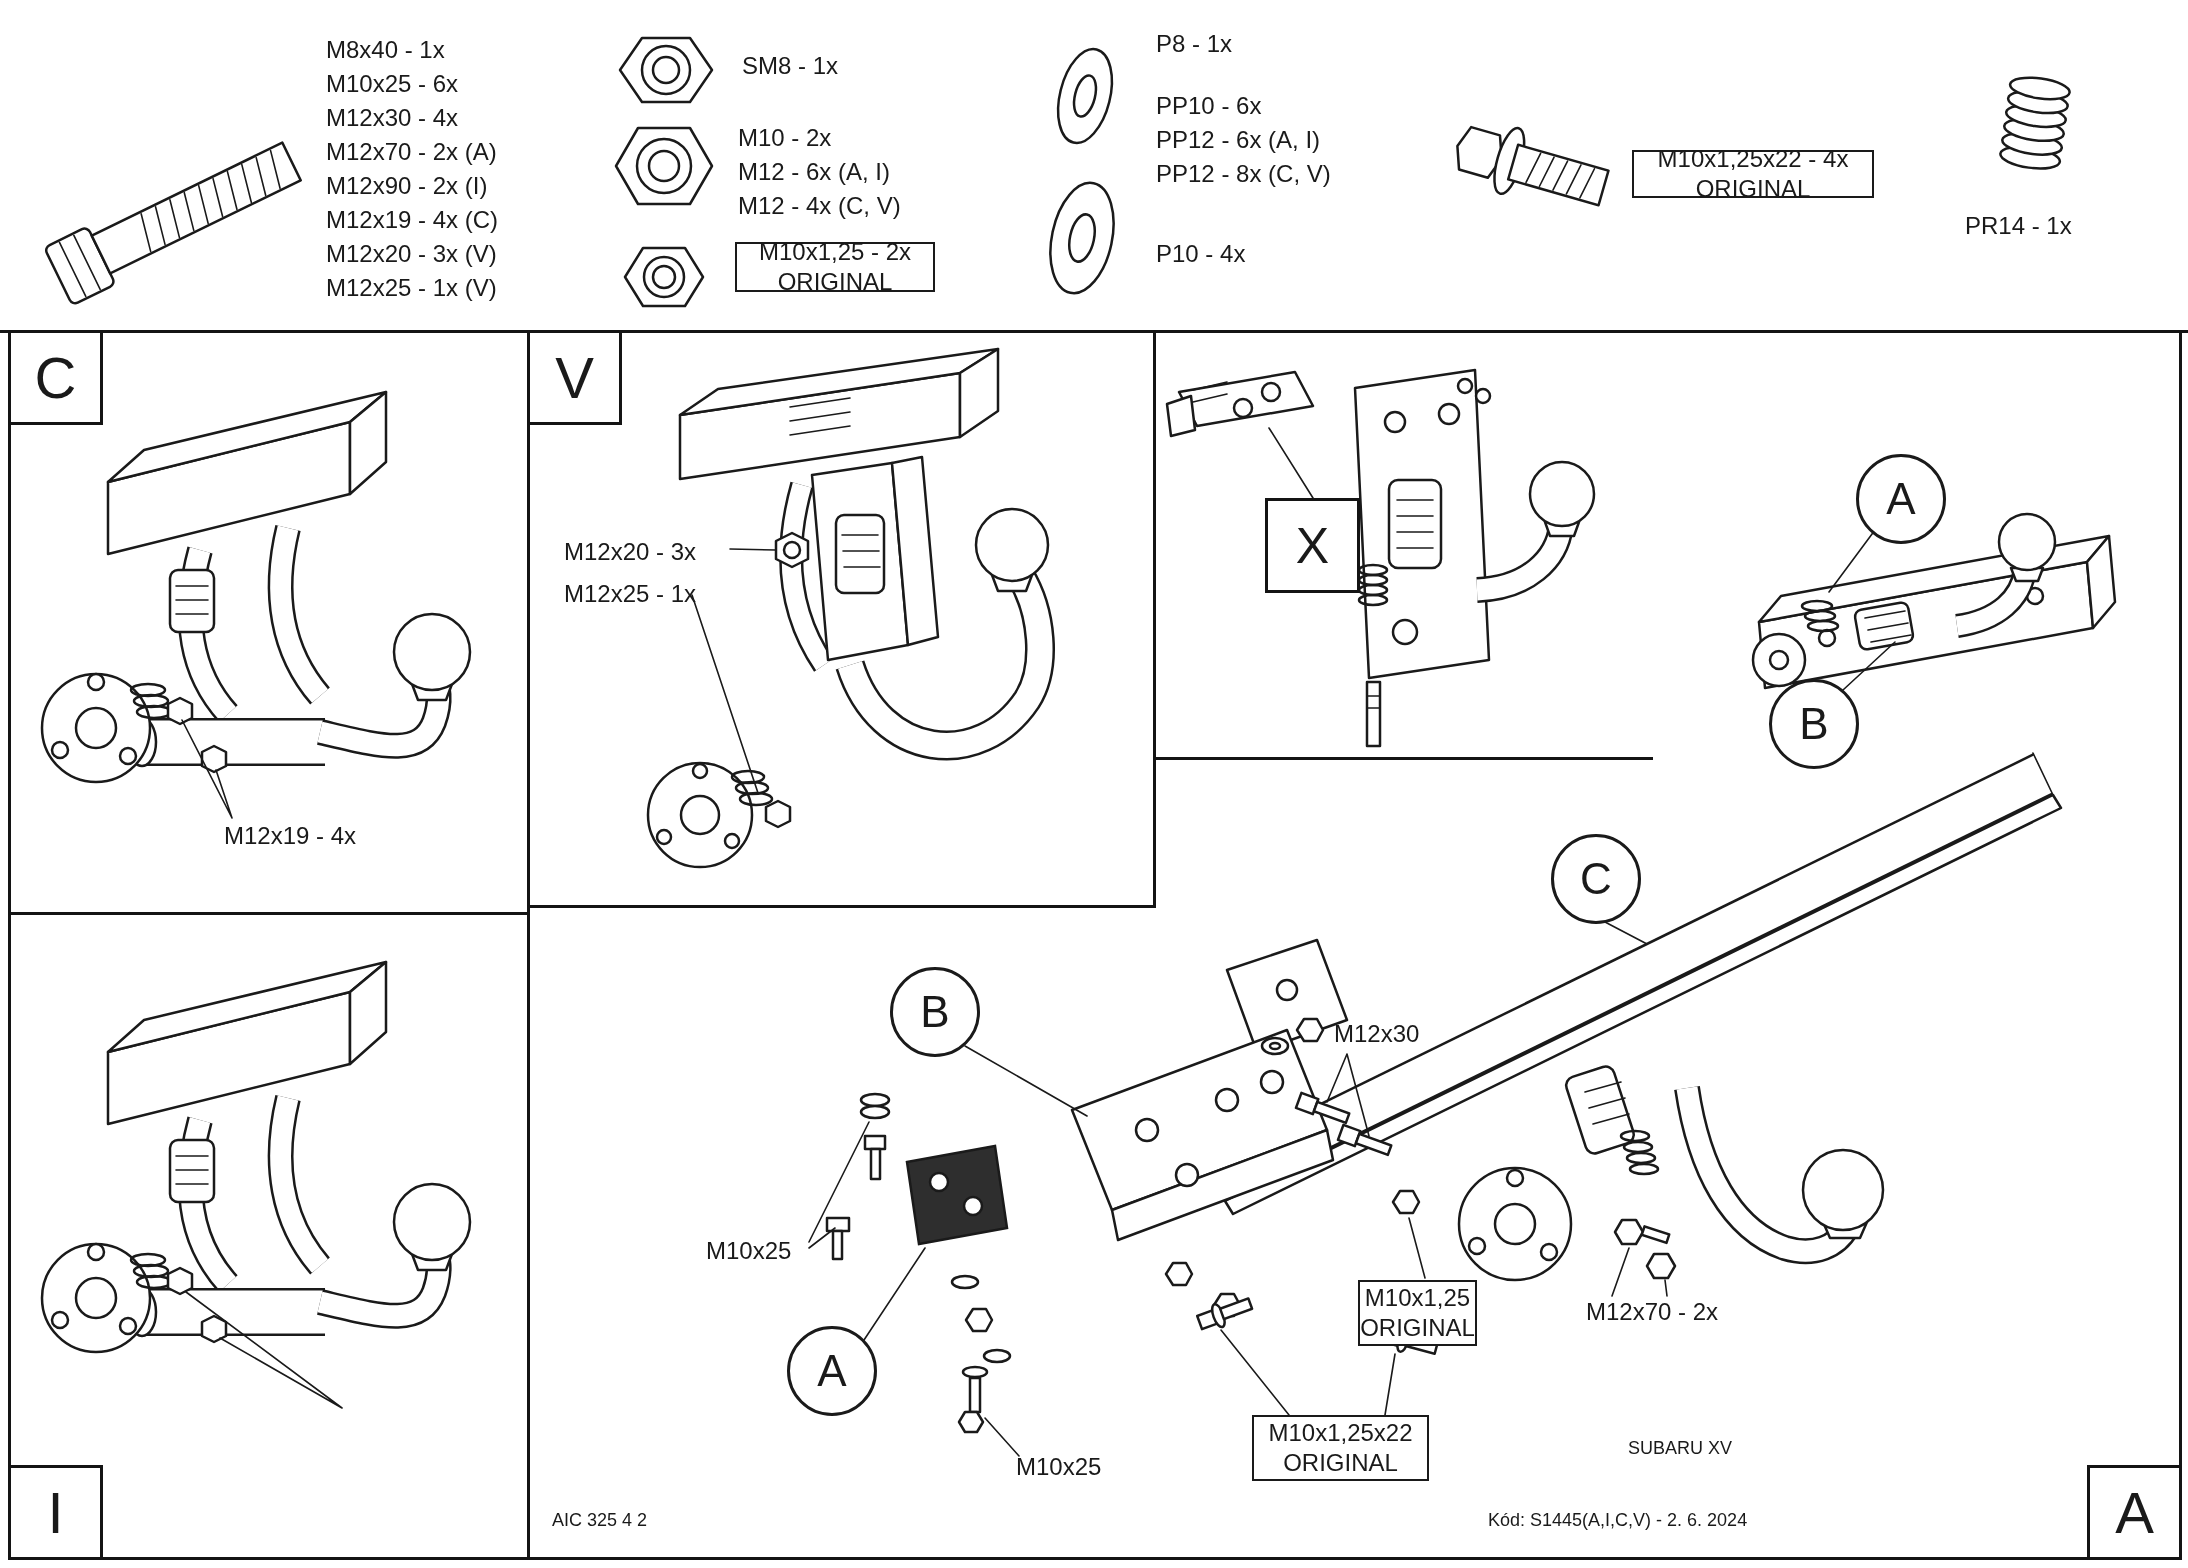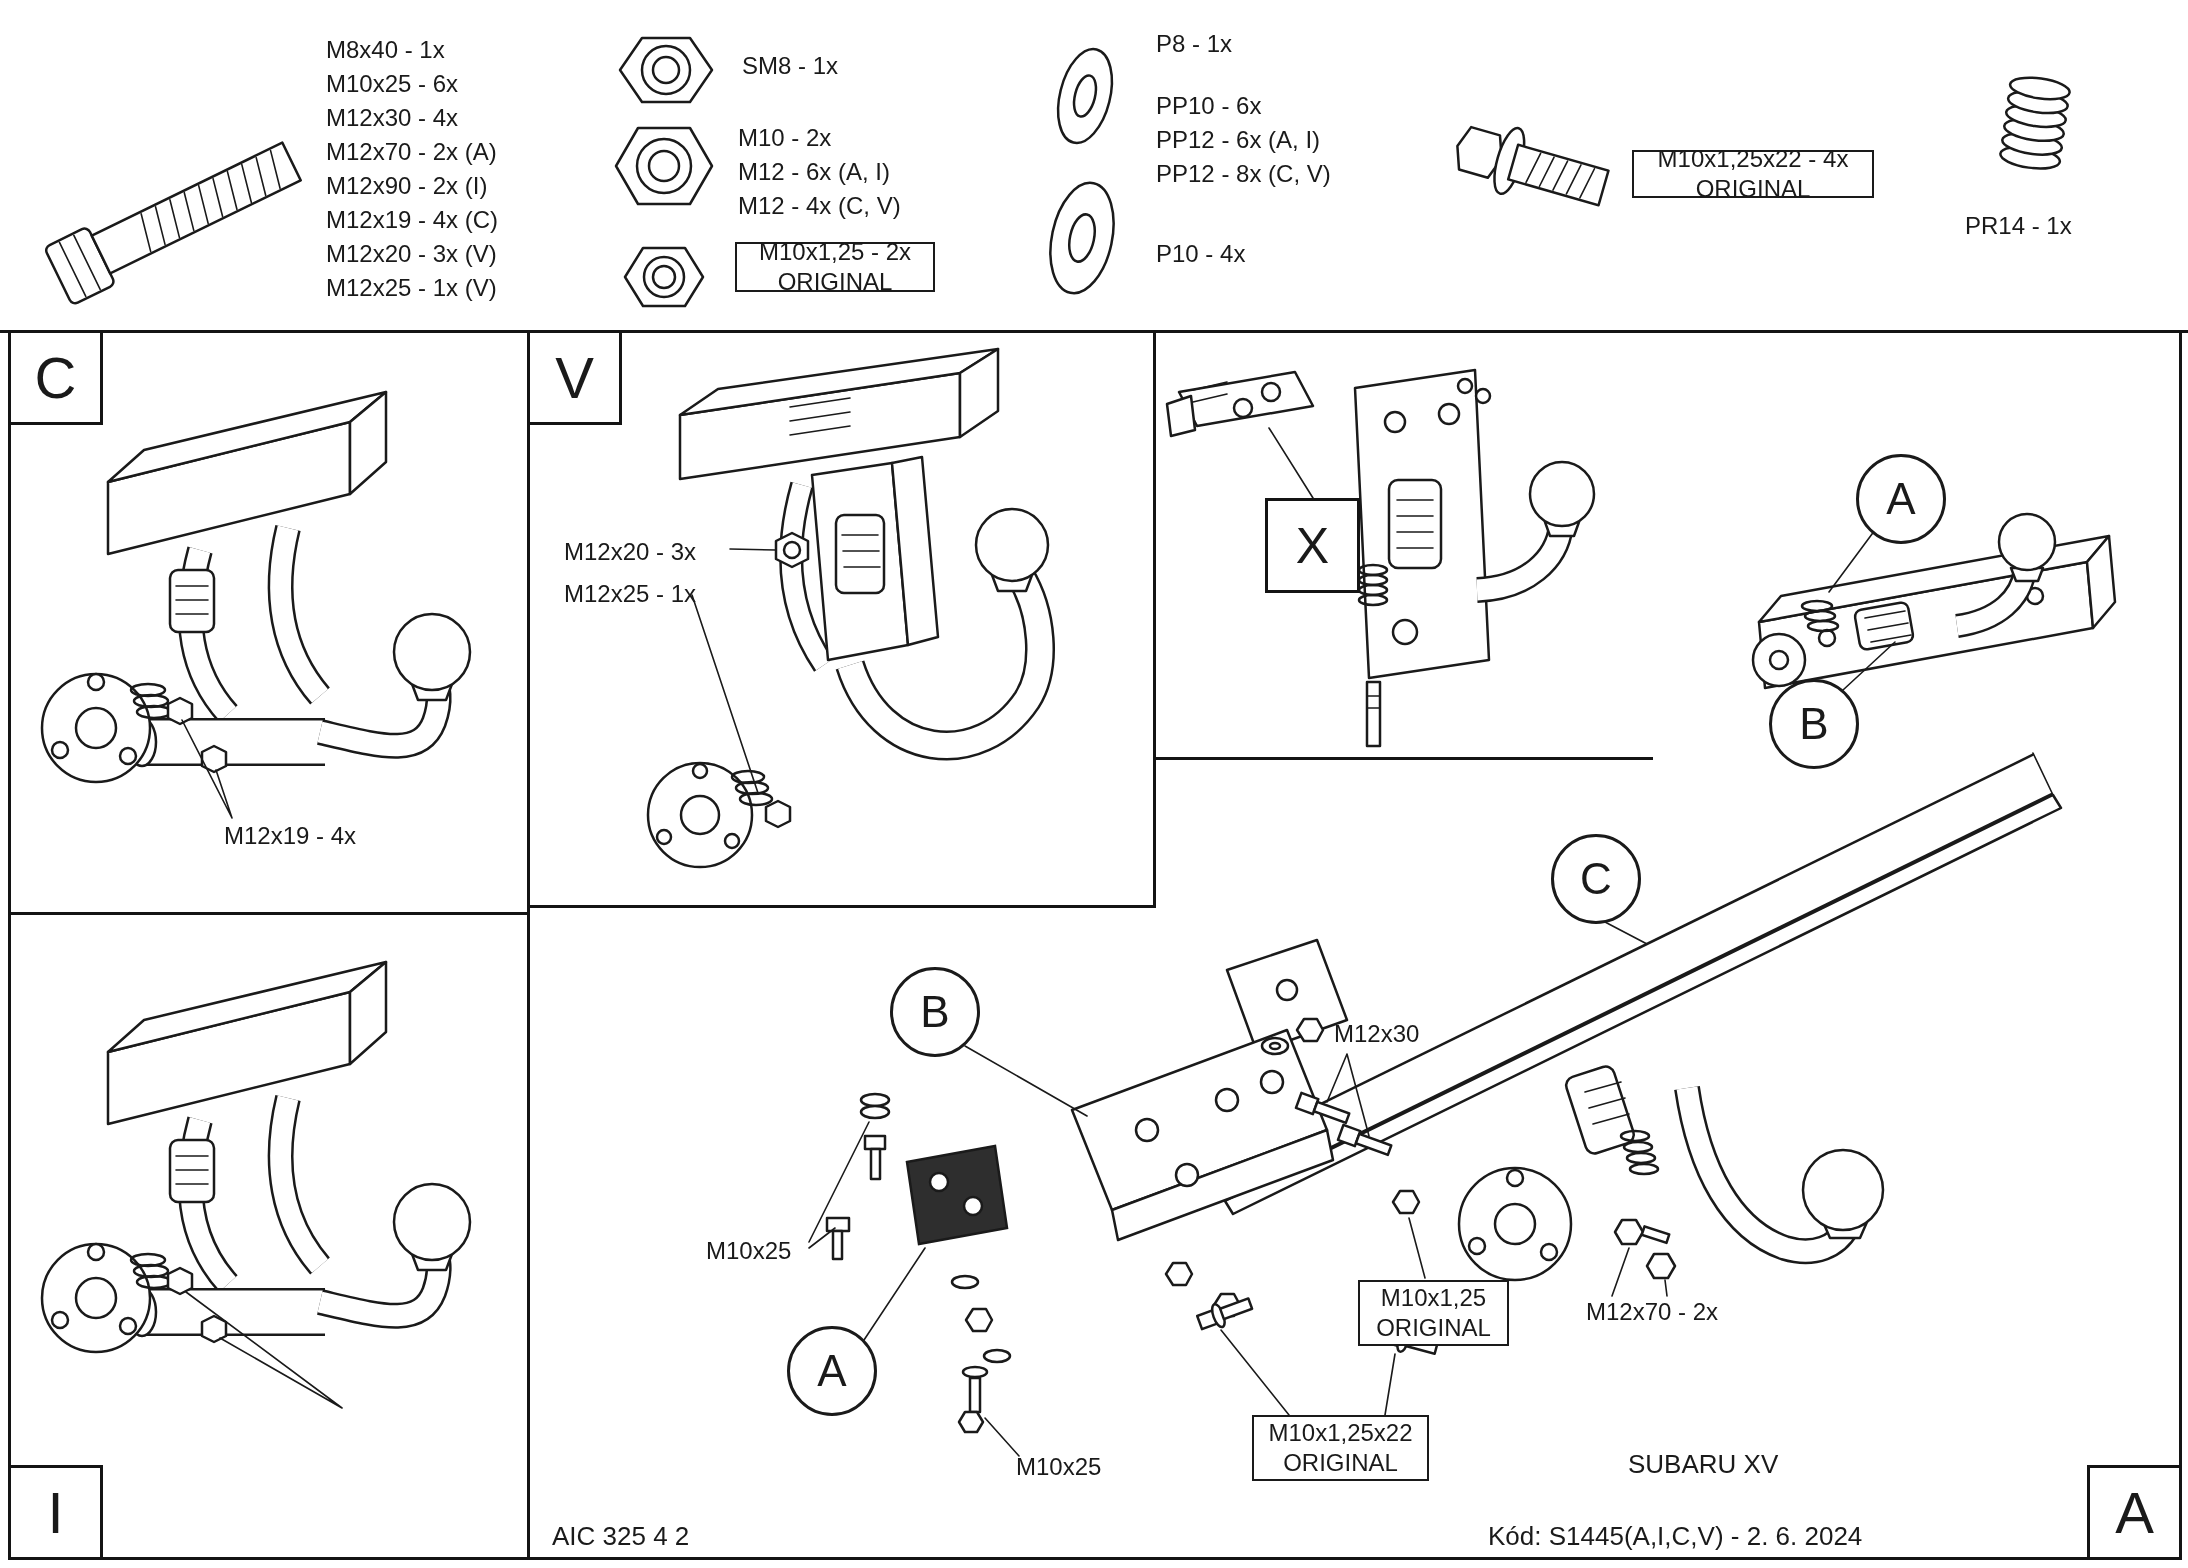--- a/index.html
+++ b/index.html
@@ -9,21 +9,21 @@
   .lab { position:absolute; font-size:24px; white-space:nowrap; color:#1a1a1a; }
   .box2 { position:absolute; border:2px solid #1a1a1a; background:#fff; display:flex; flex-direction:column;
           align-items:center; justify-content:center; font-size:24px; line-height:1.25; padding:2px 8px;
           text-align:center; white-space:nowrap; }
   .letterbox { position:absolute; border:3px solid #141414; background:#fff; display:flex; align-items:center;
                justify-content:center; font-size:58px; }
   .callout { position:absolute; width:90px; height:90px; border:3px solid #1a1a1a; border-radius:50%;
              background:#fff; display:flex; align-items:center; justify-content:center; font-size:44px; }
   .hl { position:absolute; background:#141414; height:3px; }
   .vl { position:absolute; background:#141414; width:3px; }
-  .footer-txt { position:absolute; font-size:26px; white-space:nowrap;margin-top:11px; }
+  .footer-txt { position:absolute; font-size:18px; white-space:nowrap; }
   svg { display:block; position:absolute; overflow:visible; }
   .d  { stroke:#1a1a1a; fill:#fff; stroke-width:2.5; stroke-linejoin:round; }
   .dn { stroke:#1a1a1a; fill:none; stroke-width:2.5; stroke-linejoin:round; stroke-linecap:round; }
   .t  { stroke-width:1.6; }
   .bo { stroke:#1a1a1a; fill:none; }
   .bi { stroke:#ffffff; fill:none; }
   .dk { fill:#2e2e2e; stroke:#1a1a1a; stroke-width:2.5; }
 </style>
 </head>
 <body>
@@ -396,21 +396,21 @@
   <div class="callout" style="left:787px;top:1326px">
     <span>A</span>
   </div>
 
   <div class="lab" style="left:224px;top:822px">M12x19 - 4x</div>
   <div class="lab" style="left:564px;top:538px">M12x20 - 3x</div>
   <div class="lab" style="left:564px;top:580px">M12x25 - 1x</div>
 
   <div class="lab" style="left:1334px;top:1020px">M12x30</div>
   <div class="lab" style="left:706px;top:1237px">M10x25</div>
-  <div class="box2" style="left:1358px;top:1280px;width:151px;height:66px">
+  <div class="box2" style="left:1358px;top:1280px;width:119px;height:66px">
     <div>M10x1,25</div>
     <div>ORIGINAL</div>
   </div>
   <div class="lab" style="left:1586px;top:1298px">M12x70 - 2x</div>
   <div class="box2" style="left:1252px;top:1415px;width:177px;height:66px">
     <div>M10x1,25x22</div>
     <div>ORIGINAL</div>
   </div>
   <div class="lab" style="left:1016px;top:1453px">M10x25</div>
 

